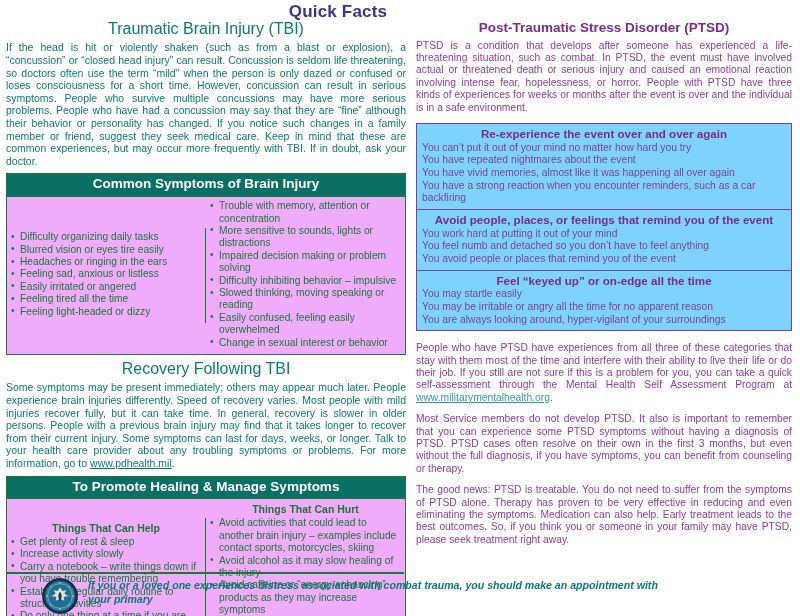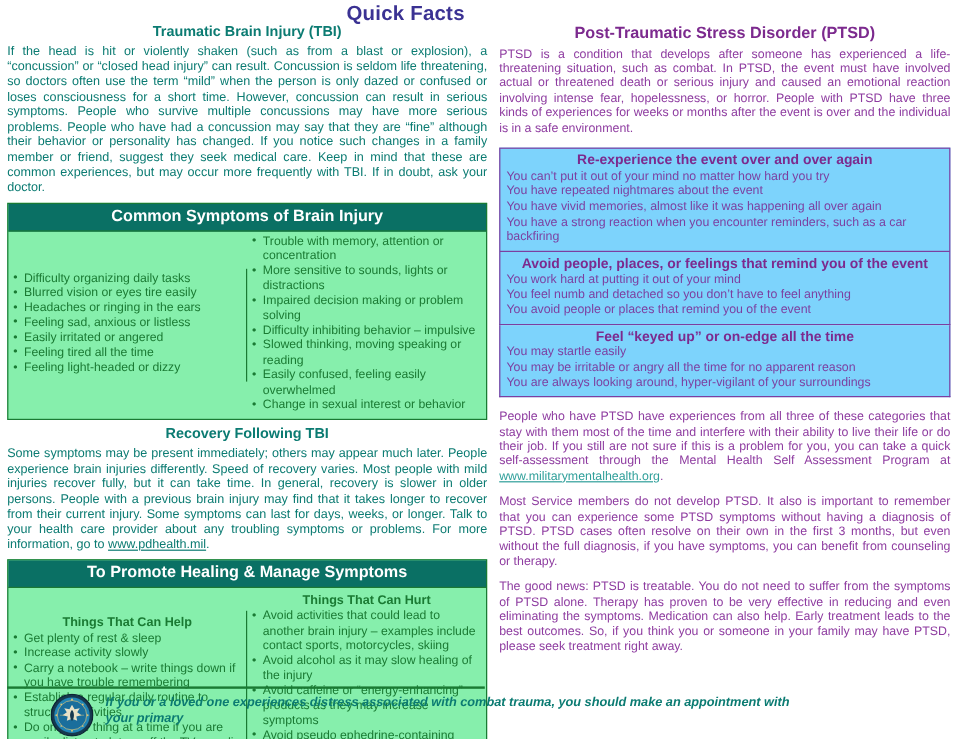--- a/index.html
+++ b/index.html
@@ -44,22 +44,22 @@
   }
   .col-right {
     width: 388px;
     padding: 0 8px 0 4px;
     box-sizing: border-box;
   }
 
   
   .sec-head-tbi {
     text-align: center;
-    font-size: 12px;
-    font-weight: bold;
+    font-size: 16px;
+    font-weight: normal;
     color: #0b7b72;
     margin: 0 0 3px 0;
     line-height: 1.15;
   }
   .sec-head-ptsd {
     text-align: center;
     font-size: 13.5px;
     font-weight: bold;
     color: #7c2a8e;
     margin: 0 0 4px 0;
@@ -86,21 +86,21 @@
     text-decoration: underline;
   }
   a.lnk-ptsd {
     color: #2f9f9a;
     text-decoration: underline;
   }
 
   
   .gbox {
     border: 1.5px solid #1a7a33;
-    background: #86efac;
+    background: #f0abfc;
     margin: 6px 0 4px 0;
     box-sizing: border-box;
   }
   .gbox-head {
     background: #0a7064;
     color: #ffffff;
     text-align: center;
     font-size: 13.5px;
     font-weight: bold;
     padding: 3px 0 4px 0;

